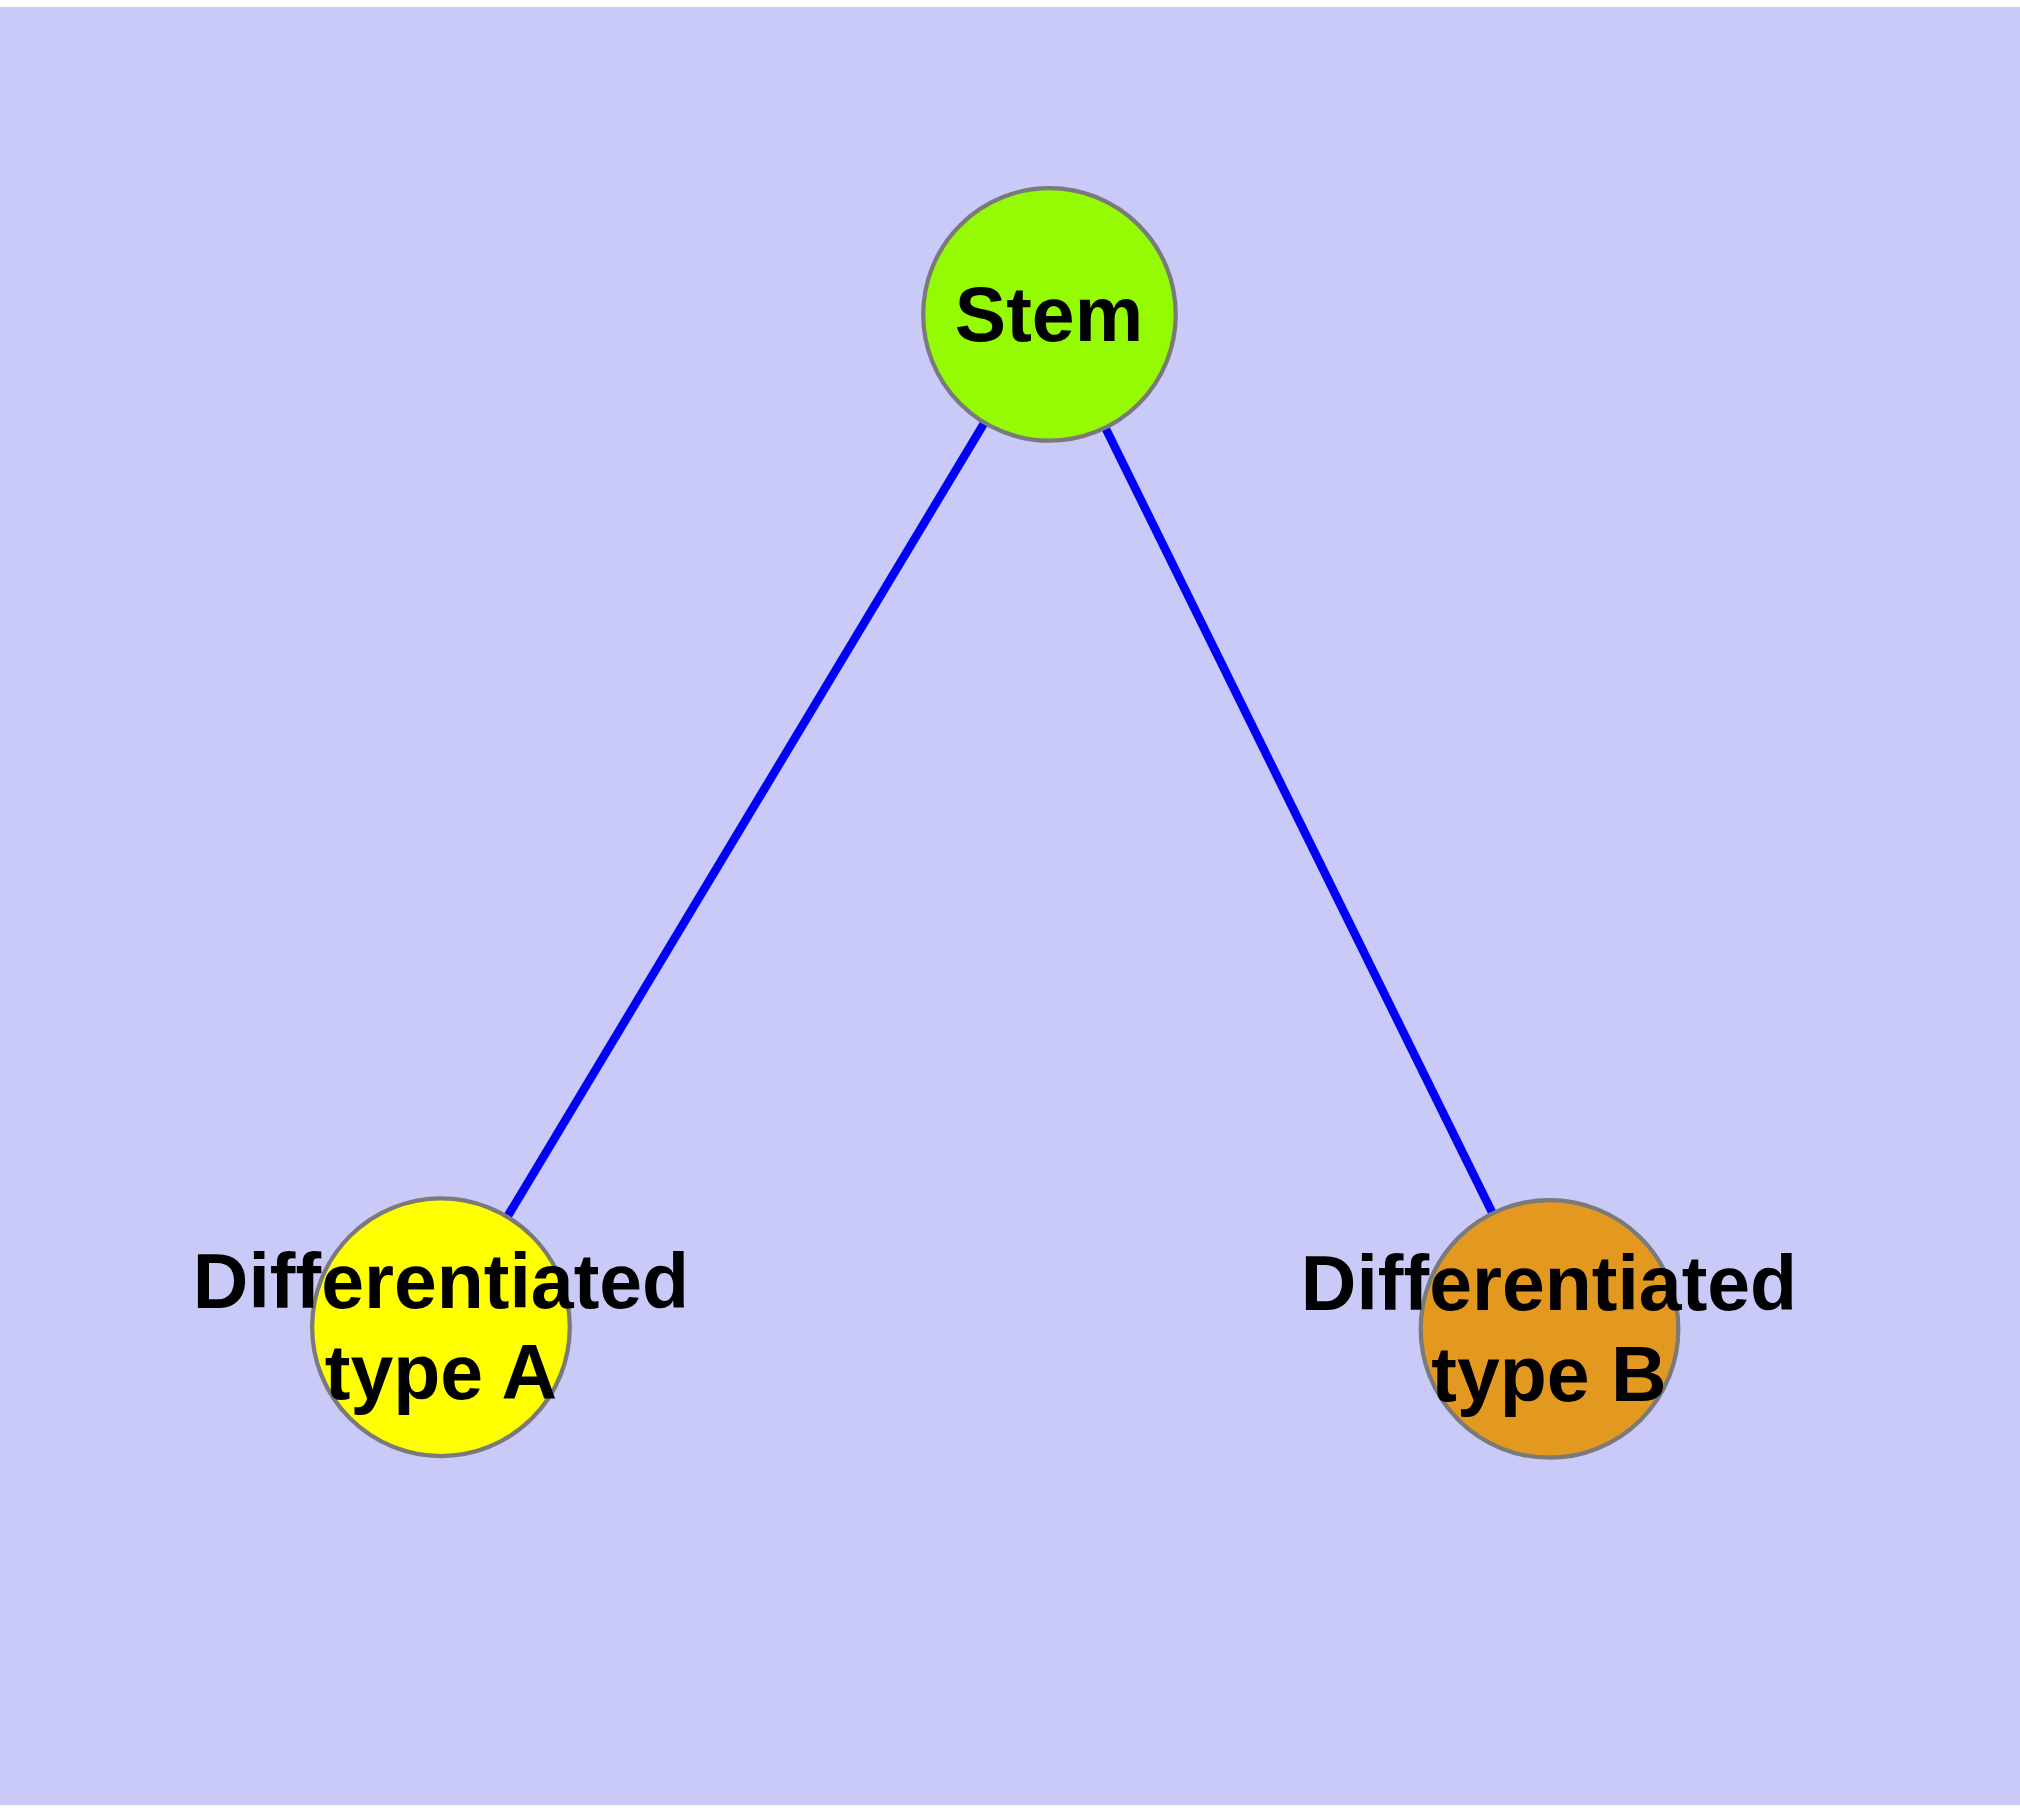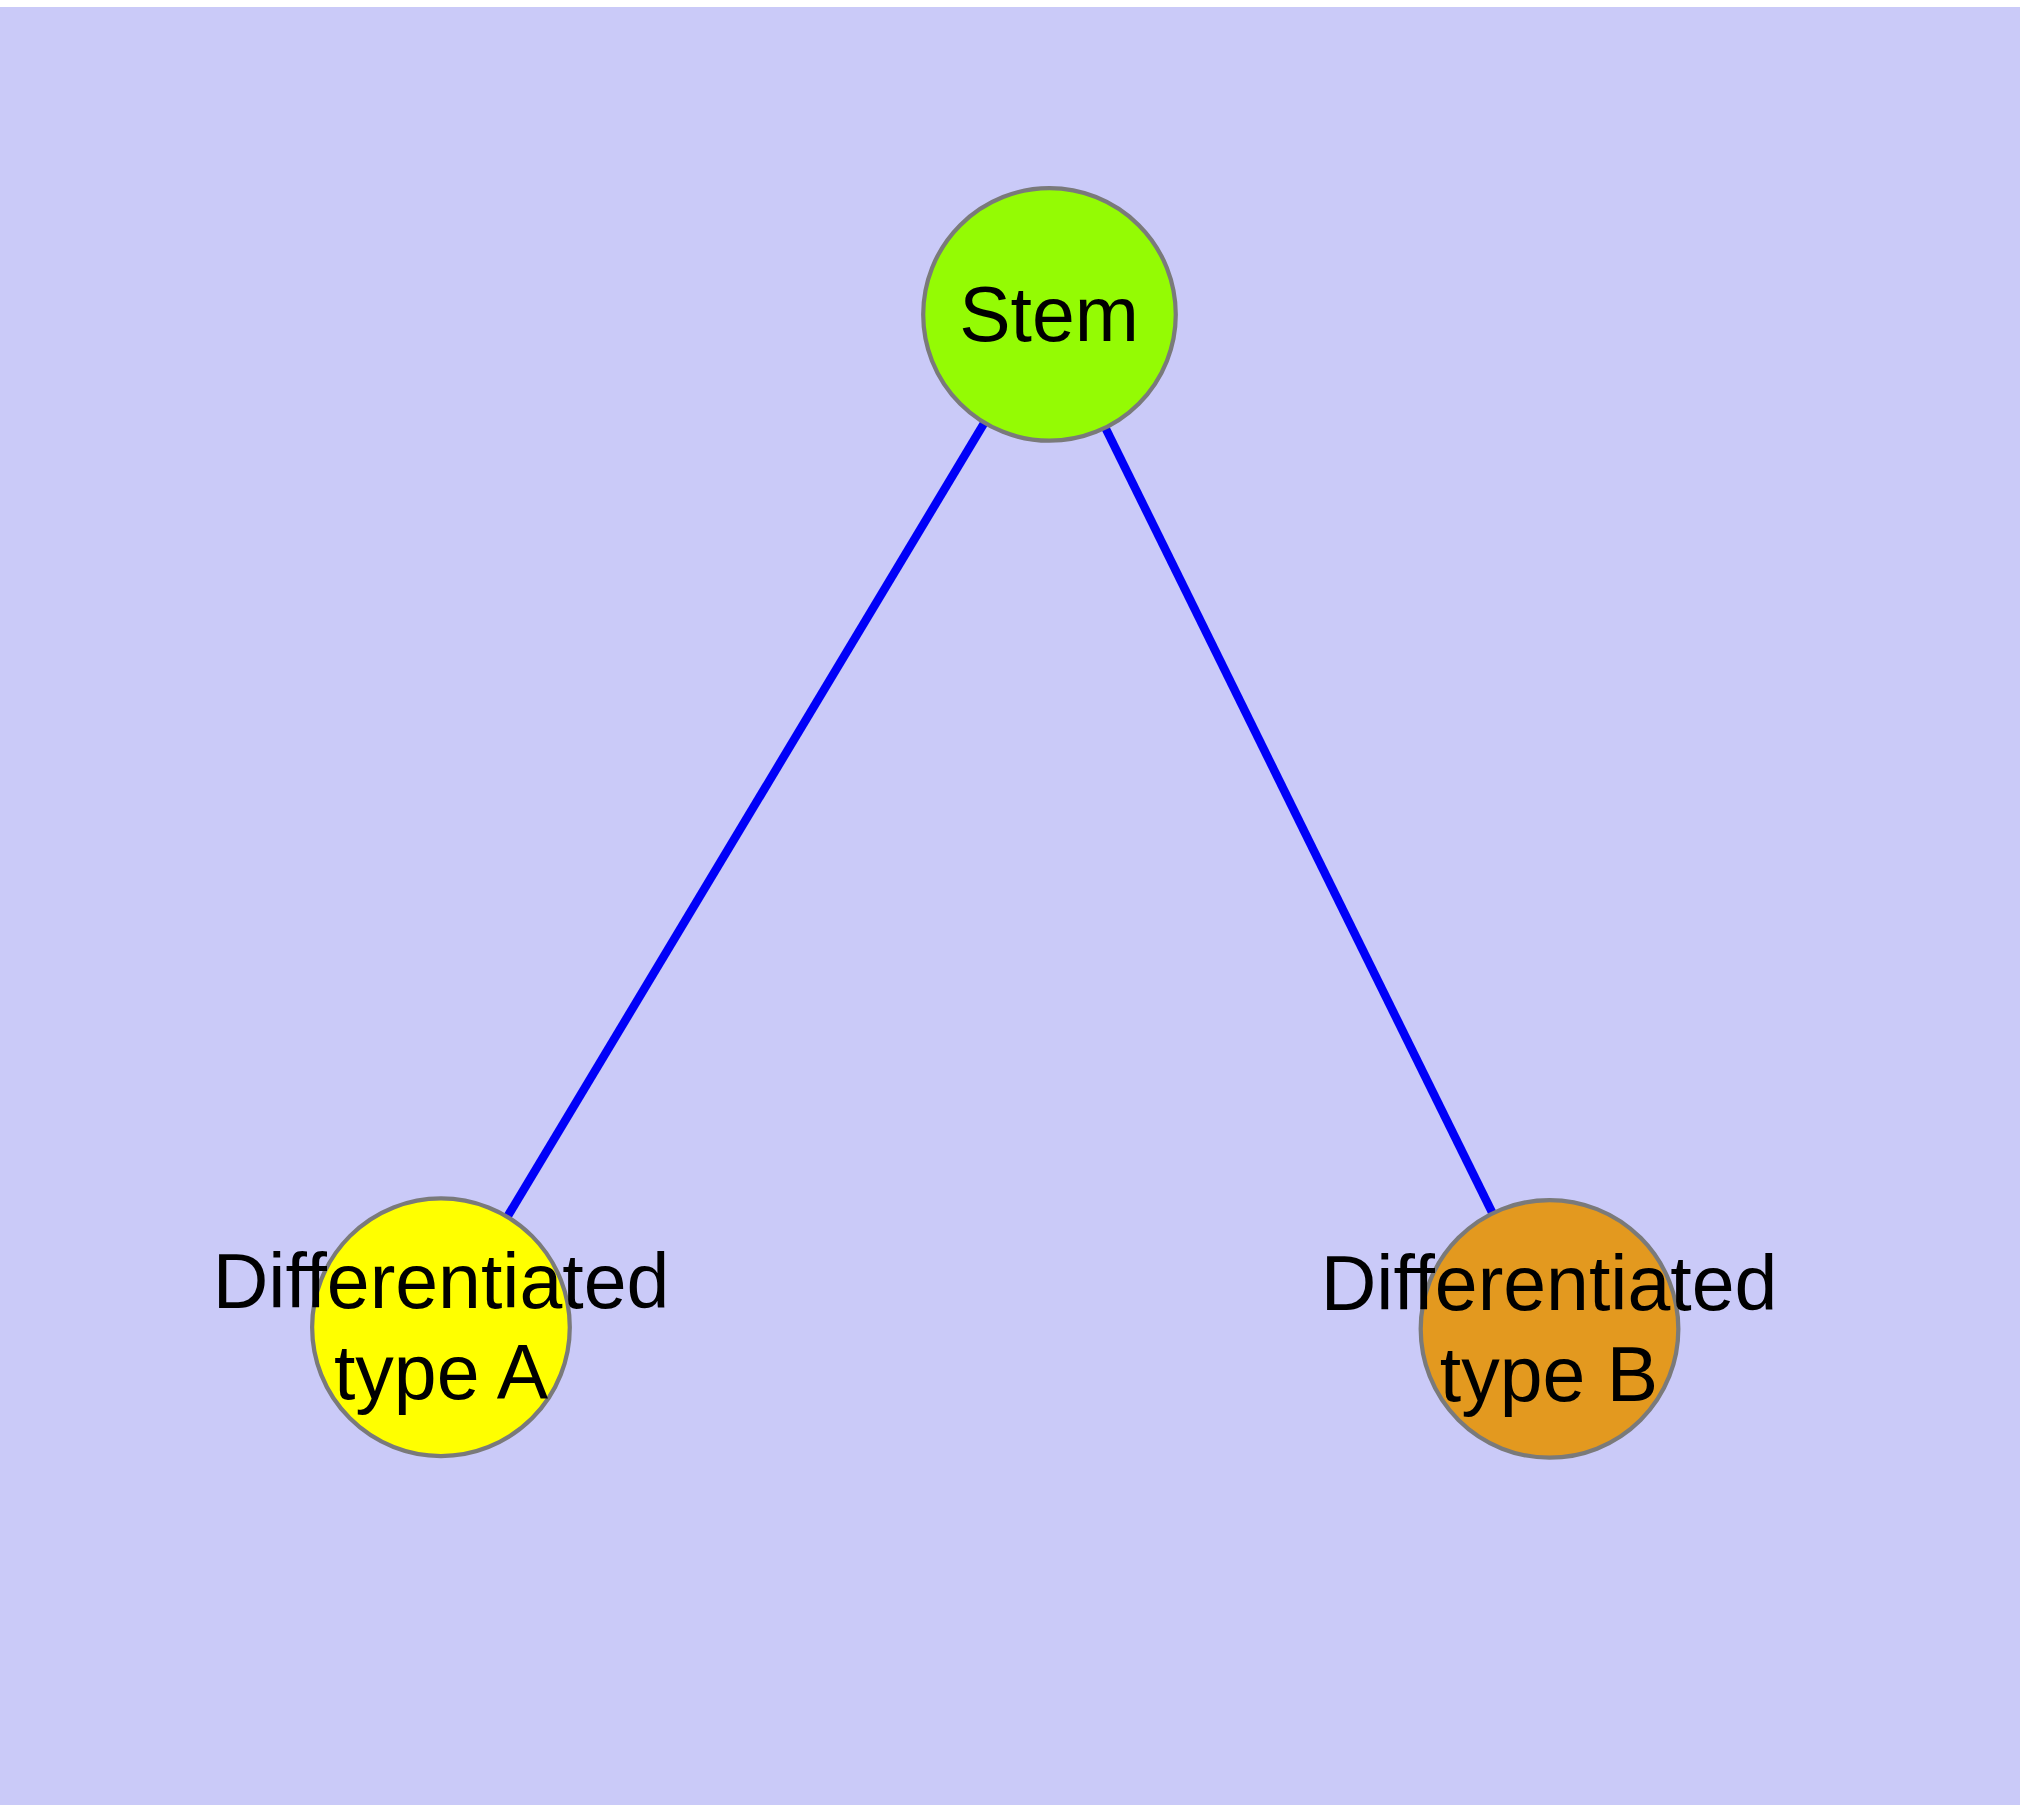--- a/index.html
+++ b/index.html
@@ -26,21 +26,21 @@
     position: absolute;
     left: 0;
     top: 0;
     width: 2021px;
     height: 1812px;
     display: block;
   }
   .node-label {
     position: absolute;
     transform: translate(-50%, -50%);
-    font-weight: normal;
+    font-weight: bold;
     font-size: 77px;
     line-height: 91px;
     color: #000000;
     text-align: center;
     white-space: pre-line;
     letter-spacing: 0;
     pointer-events: none;
   }
 </style>
 </head>

